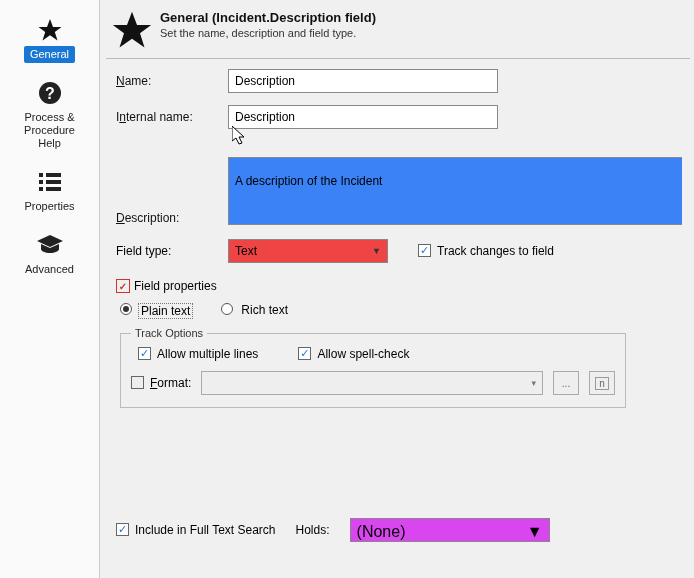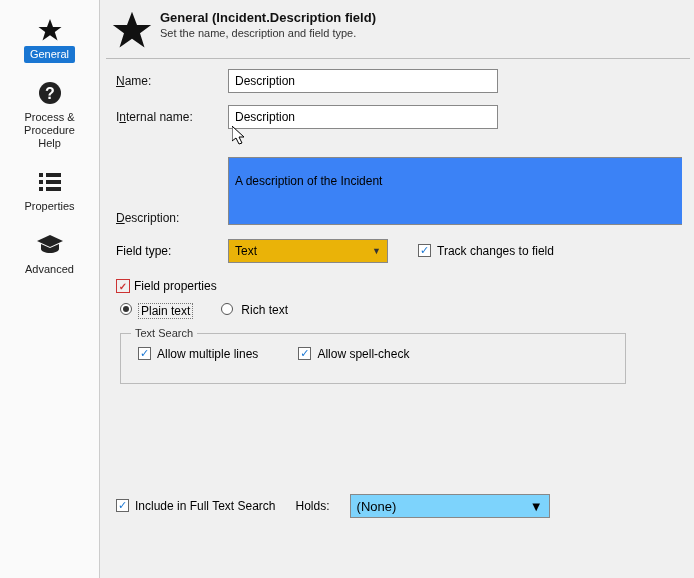--- a/index.html
+++ b/index.html
@@ -25,21 +25,21 @@
   .row { display:flex; align-items:center; margin-bottom:12px; font-size:12px; }
   .row .lbl { width:112px; color:#111; }
   .row .lbl u { text-decoration:underline; }
   input.tin { width:270px; height:24px; border:1px solid #888; background:#fff; font-size:12px; padding:2px 6px; }
   textarea.tarea { width:454px; height:68px; border:1px solid #888; border-right:none; background:#3b82f6; font-size:12px; padding:16px 6px; resize:none; }
 
   .cursor-svg { position:absolute; left:132px; top:126px; pointer-events:none; }
 
   .ft-row { display:flex; align-items:center; margin-top:14px; font-size:12px; }
   .ft-row .lbl { width:112px; }
-  .dd { width:160px; height:24px; border:1px solid #888; background:#eab308; display:flex; align-items:center; justify-content:space-between; padding:5px 6px; font-size:12px; }
+  .dd { width:160px; height:24px; border:1px solid #888; background:#ef4444; display:flex; align-items:center; justify-content:space-between; padding:5px 6px; font-size:12px; }
   .dd .caret { font-size:9px; color:#333; }
   .chk { display:inline-flex; align-items:flex-start; gap:6px; font-size:12px; }
   .chk .box { width:13px; height:13px; border:1px solid #666; background:#fff; display:flex; align-items:center; justify-content:center; }
   .chk .box.c::after { content:"✓"; color:#1976d2; font-size:11px; line-height:11px; }
   .chk .box.d { background:#eee; }
   .rad { display:inline-flex; align-items:flex-start; gap:6px; font-size:12px; }
   .rad .c { width:12px; height:12px; border:1px solid #555; border-radius:50%; background:#fff; display:flex; align-items:center; justify-content:center; }
   .rad .c.sel::after { content:""; width:6px; height:6px; background:#333; border-radius:50%; }
 
   .fp-header { display:flex; align-items:center; gap:4px; margin-top:16px; font-size:12px; }
@@ -53,21 +53,21 @@
   fieldset.opts legend { font-size:11px; color:#333; padding:0 4px; }
   .opt-row1 { display:flex; align-items:center; gap:24px; margin-bottom:10px; }
   .opt-row1 .len-box { width:40px; height:22px; border:1px solid #999; background:#eee; }
   .opt-row2 { display:flex; gap:40px; margin-bottom:10px;padding-left:7px; }
   .opt-row3 { display:flex; align-items:center; gap:10px; }
   .fmt-dd { flex:1; height:24px; border:1px solid #aaa; background:#eee; display:flex; align-items:center; justify-content:flex-end; padding:0 6px; }
   .fmt-dd .caret{font-size:9px;color:#777;}
   .sqbtn { width:26px; height:24px; border:1px solid #aaa; background:#eee; display:flex; align-items:center; justify-content:center; font-size:10px; color:#666; }
 
   .bottom { margin-top:110px; display:flex; align-items:center; gap:20px; font-size:12px; }
-  .holds-dd { width:200px; height:24px; border:1px solid #888; background:#7dd3fc; display:flex; align-items:center; justify-content:space-between; padding:0 6px; font-size:13px; }
+  .holds-dd { width:200px; height:24px; border:1px solid #888; background:#d946ef; display:flex; align-items:flex-end; justify-content:space-between; padding:0 6px; font-size:16px; }
 </style>
 </head>
 <body>
 
 <div class="root">
 
   <div class="sidebar">
     <div class="side-item active">
       <span class="side-ico">
         <svg width="24" height="24" viewBox="0 0 24 24">
@@ -168,31 +168,46 @@
           <span class="c sel"></span>
             <span class="tlbl">Plain text</span>
         </label>
         <label class="rad">
           <span class="c"></span>
             <span class="tlbl">Rich text</span>
         </label>
       </div>
 
       <fieldset class="opts">
-        <legend>Text Search</legend>
+        <legend>Track Options</legend>
         <div class="opt-row2">
           <label class="chk">
               <span class="box c"></span>
               <span>Allow multiple lines</span>
             </label>
           <label class="chk">
               <span class="box c"></span>
               <span>Allow spell-check</span>
             </label>
         </div>
+        <div class="opt-row3">
+          <label class="chk">
+              <span class="box d"></span>
+              <span><u>F</u><span>o</span><span>rmat:</span></span>
+            </label>
+          <div class="fmt-dd">
+              <span class="caret">▾</span>
+            </div>
+          <div class="sqbtn">
+              <span>...</span>
+            </div>
+          <div class="sqbtn">
+              <span style="border:1px solid #999;padding:0 3px;">n</span>
+            </div>
+        </div>
       </fieldset>
 
       <div class="bottom">
         <label class="chk">
             <span class="box c"></span>
             <span>Include in Full Text Search</span>
           </label>
         <span>Holds:</span>
         <div class="holds-dd">
           <span>(None)</span>

